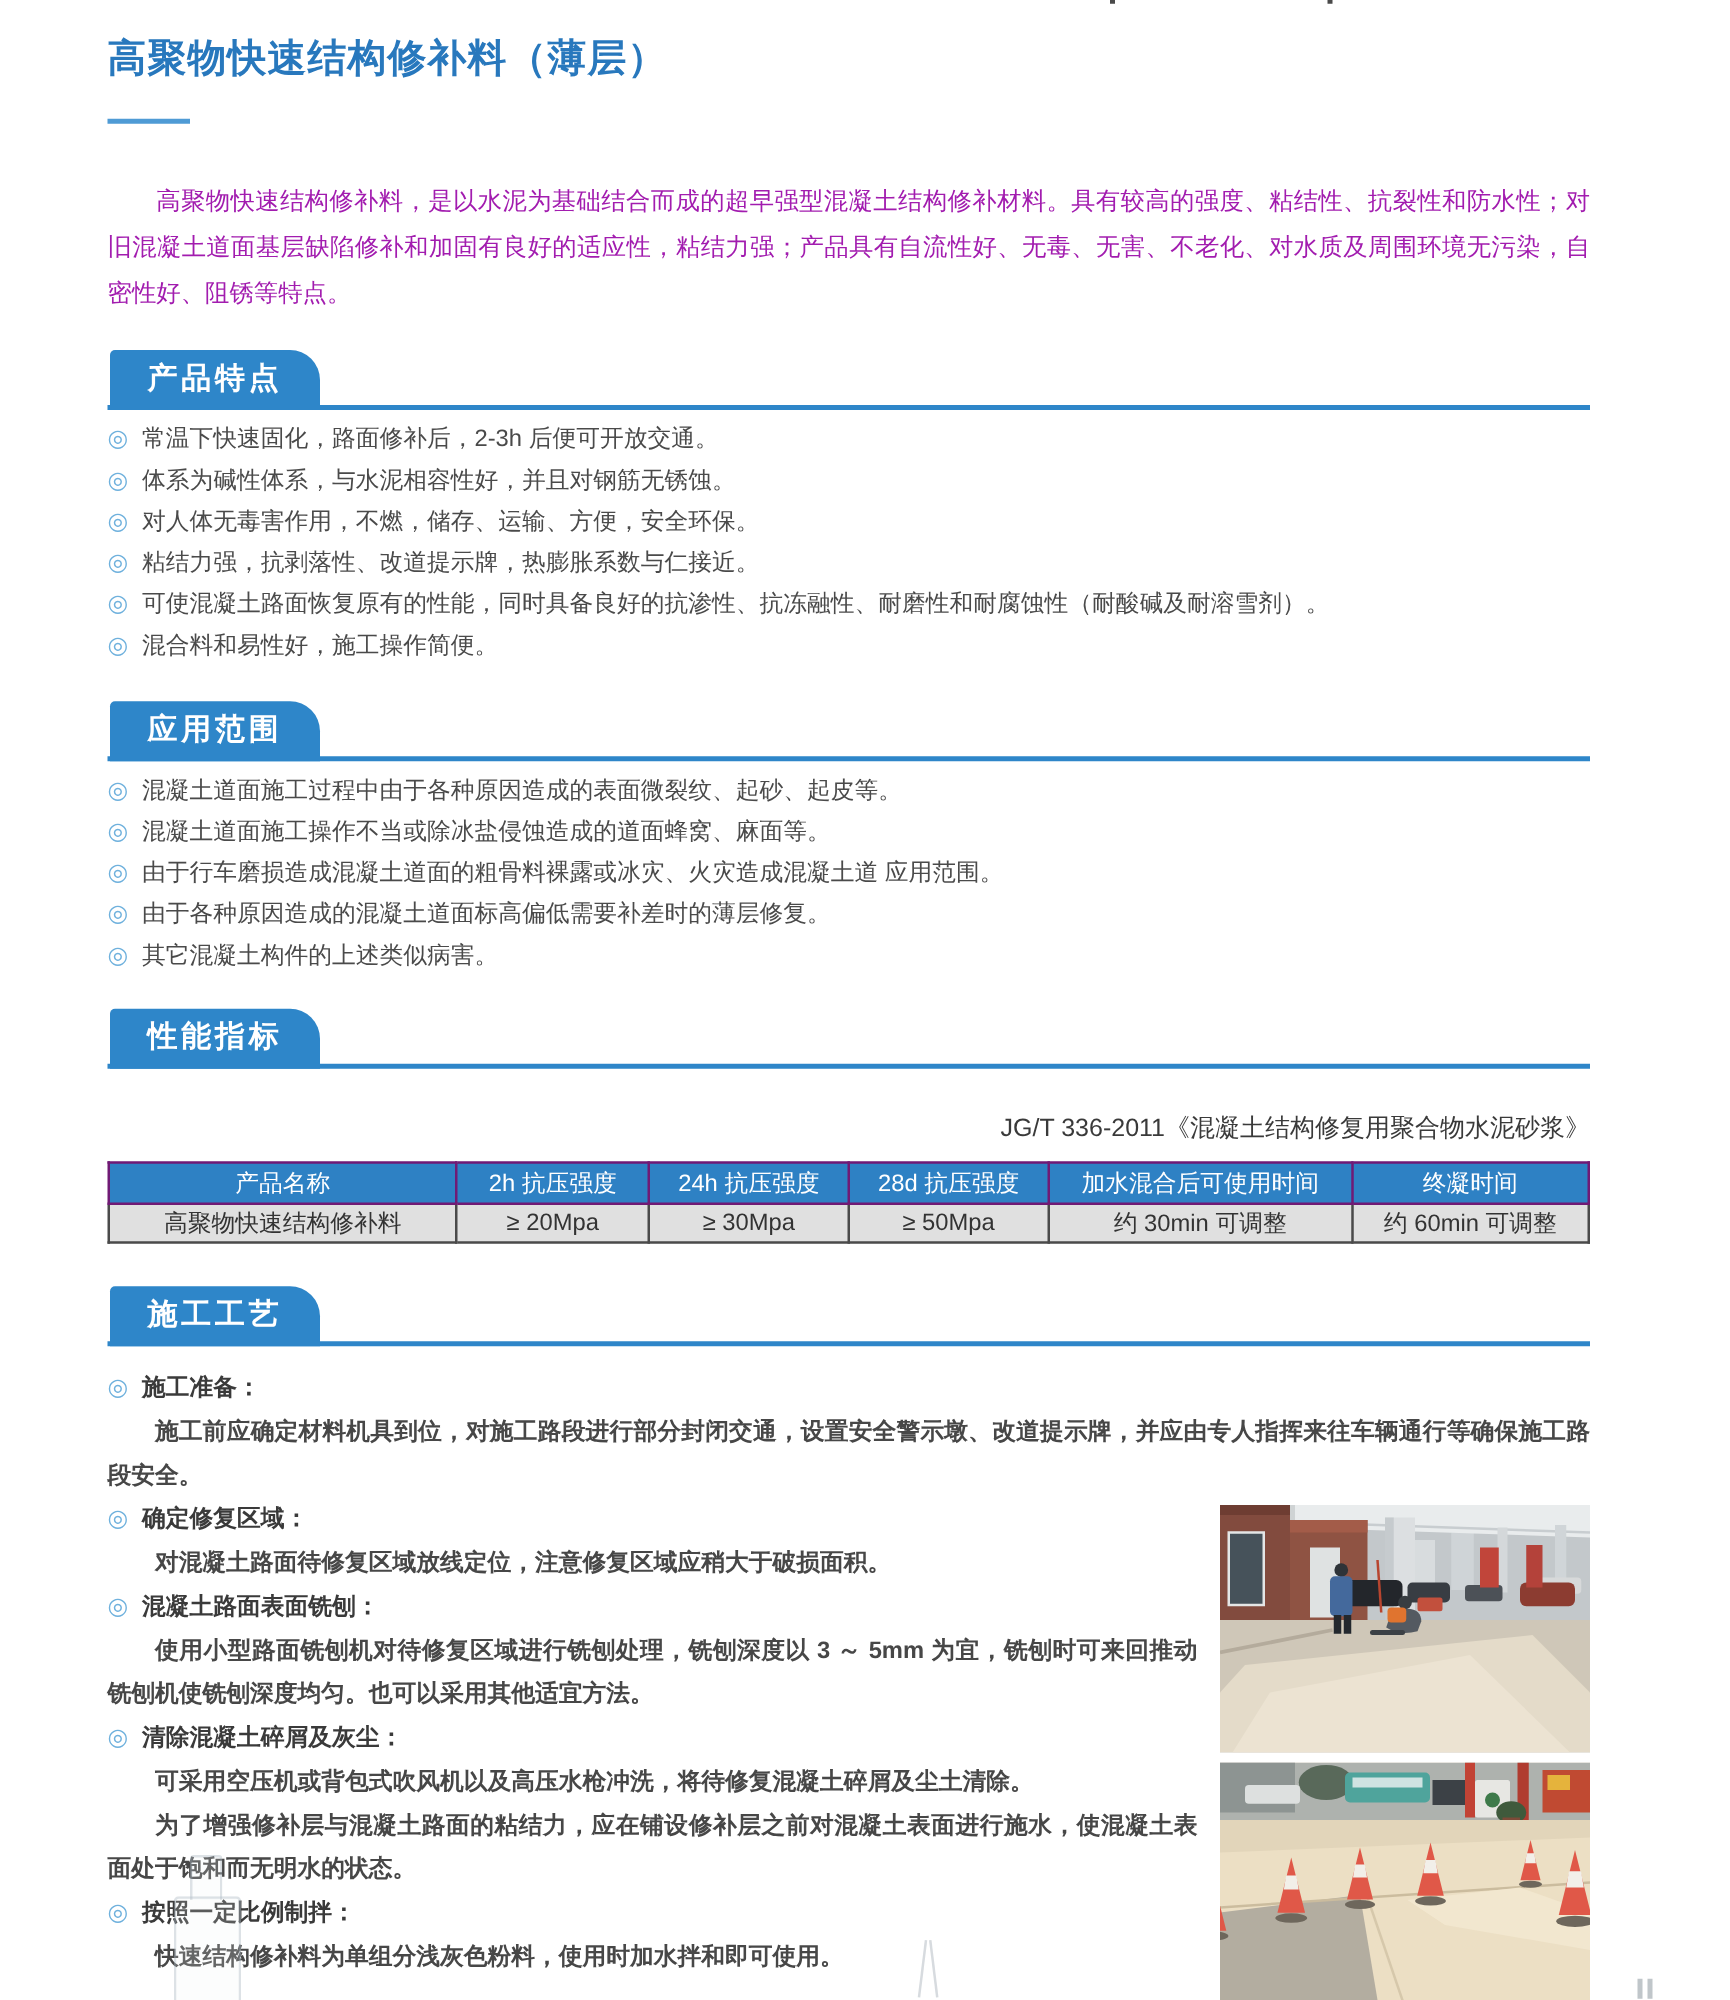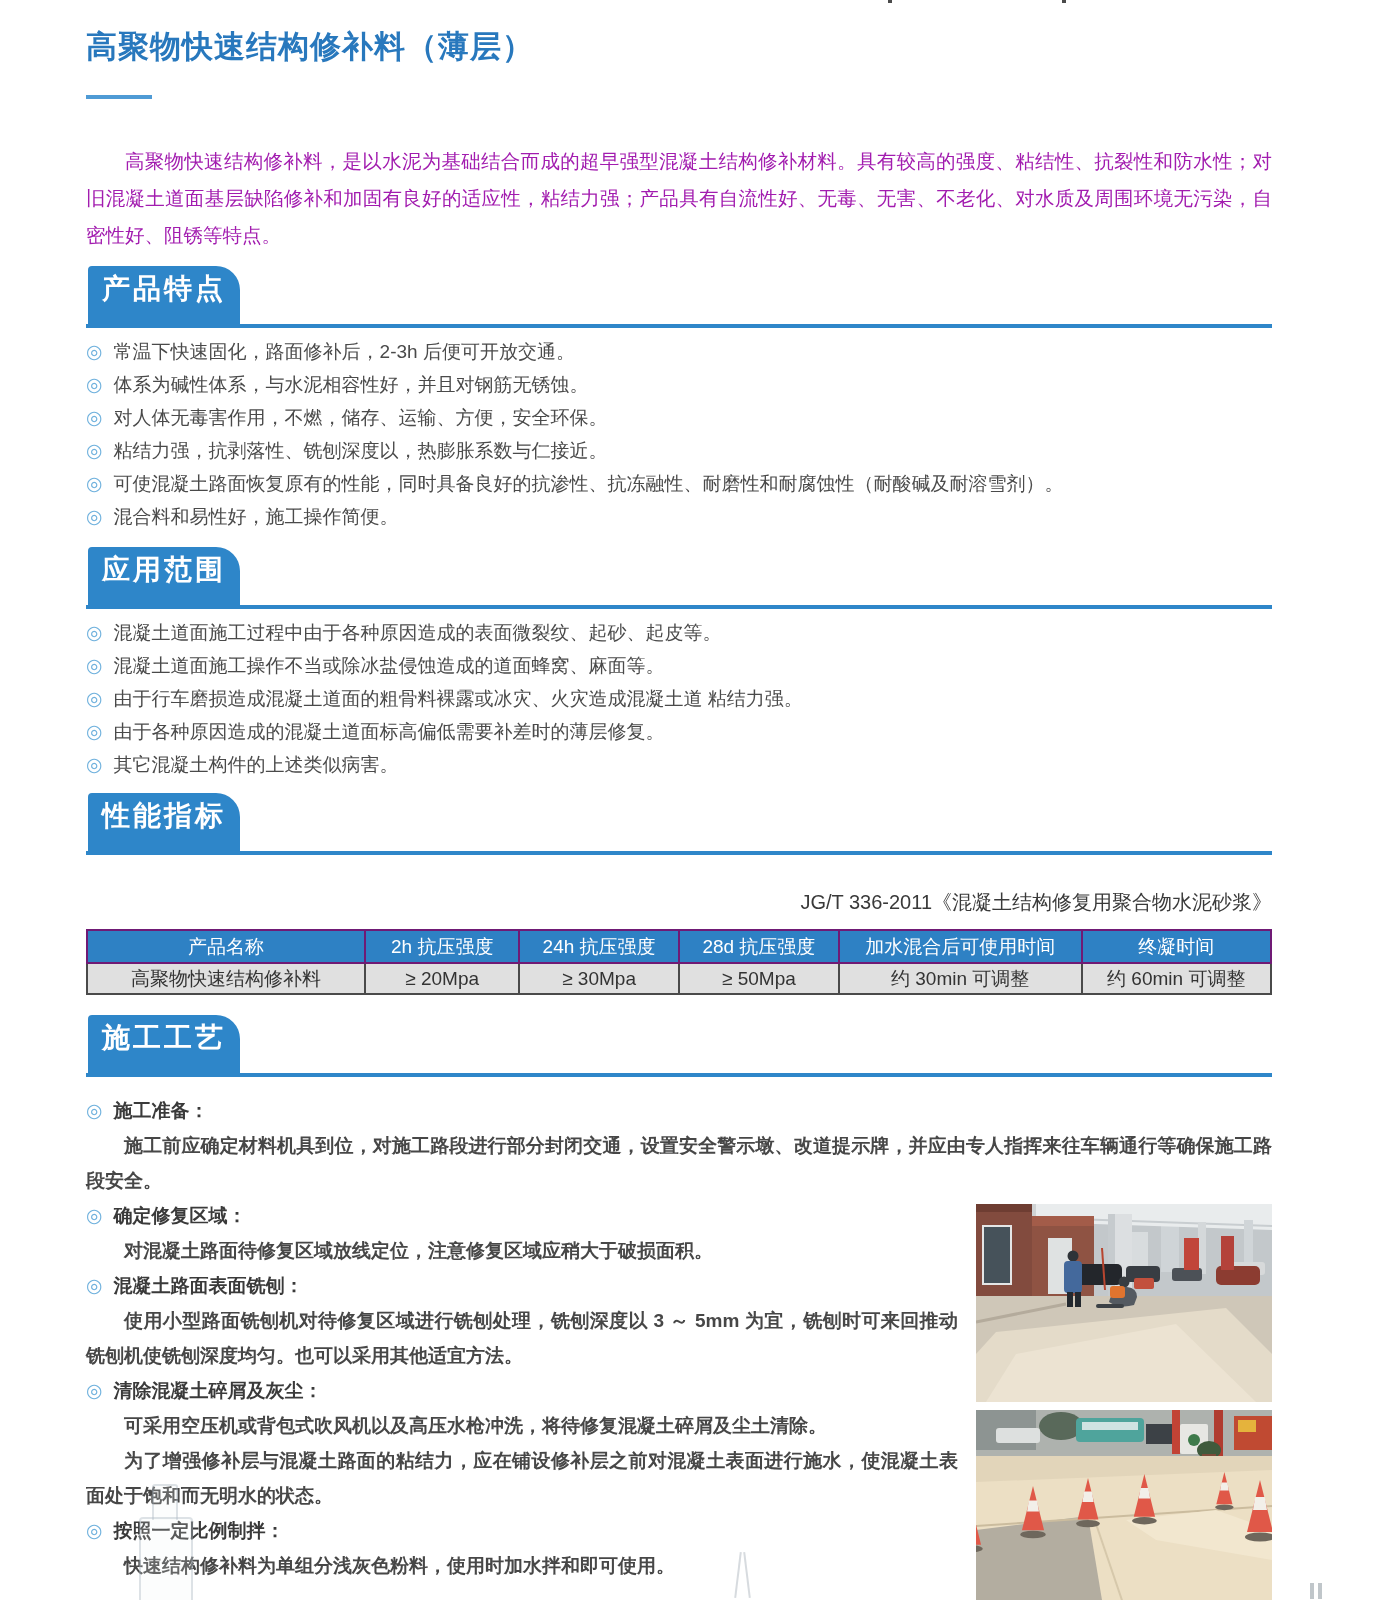--- a/index.html
+++ b/index.html
@@ -10,22 +10,22 @@
   
   .doc-title{margin:26px 0 0 0;font-size:31px;font-weight:bold;color:#2878bd;letter-spacing:1px;}
   .title-dash{width:66px;height:4px;background:#4f9bd5;margin-top:27px;}
 
   
   .intro{margin:44px 0 0 0;font-size:19.5px;line-height:37px;text-align:justify;
          text-indent:2em;color:#a21caf;}
 
   
   .sec-head{position:relative;height:46px;}
-  .sec-tab{position:absolute;left:2px;bottom:0;height:62px;line-height:46px;padding:0 14px;
-           background:#2e86c9;color:#ffffff;font-size:28px;font-weight:bold;letter-spacing:3px;
+  .sec-tab{position:absolute;left:2px;bottom:0;height:48px;line-height:46px;padding:0 30px;
+           background:#2e86c9;color:#ffffff;font-size:24px;font-weight:bold;letter-spacing:3px;
            border-radius:4px 24px 0 0;}
   .sec-rule{position:absolute;left:0;bottom:0;width:100%;height:4px;background:#2e86c9;}
   .mt-f{margin-top:28px;} .mt-a{margin-top:36px;} .mt-p{margin-top:34px;} .mt-c{margin-top:36px;}
 
   
   .bullets{list-style:none;margin:14px 0 0 0;padding:0;font-size:19px;color:#4a4a4a;}
   .bullets li{display:flex;align-items:flex-start;margin-bottom:13px;line-height:20px;}
   .bul{color:#6fb1dd;margin-right:11px;font-size:19px;flex:0 0 auto;}
   .bt{flex:1 1 auto;}
 
@@ -85,21 +85,21 @@
       <li>
           <span class="bul">◎</span>
           <span class="bt">体系为碱性体系，与水泥相容性好，并且对钢筋无锈蚀。</span>
         </li>
       <li>
           <span class="bul">◎</span>
           <span class="bt">对人体无毒害作用，不燃，储存、运输、方便，安全环保。</span>
         </li>
       <li>
           <span class="bul">◎</span>
-          <span class="bt">粘结力强，抗剥落性、铣刨深度以，热膨胀系数与仁接近。</span>
+          <span class="bt">粘结力强，抗剥落性、改道提示牌，热膨胀系数与仁接近。</span>
         </li>
       <li>
           <span class="bul">◎</span>
           <span class="bt">可使混凝土路面恢复原有的性能，同时具备良好的抗渗性、抗冻融性、耐磨性和耐腐蚀性（耐酸碱及耐溶雪剂）。</span>
         </li>
       <li>
           <span class="bul">◎</span>
           <span class="bt">混合料和易性好，施工操作简便。</span>
         </li>
     </ul>
@@ -114,21 +114,21 @@
       <li>
           <span class="bul">◎</span>
           <span class="bt">混凝土道面施工过程中由于各种原因造成的表面微裂纹、起砂、起皮等。</span>
         </li>
       <li>
           <span class="bul">◎</span>
           <span class="bt">混凝土道面施工操作不当或除冰盐侵蚀造成的道面蜂窝、麻面等。</span>
         </li>
       <li>
           <span class="bul">◎</span>
-          <span class="bt">由于行车磨损造成混凝土道面的粗骨料裸露或冰灾、火灾造成混凝土道 粘结力强。</span>
+          <span class="bt">由于行车磨损造成混凝土道面的粗骨料裸露或冰灾、火灾造成混凝土道 应用范围。</span>
         </li>
       <li>
           <span class="bul">◎</span>
           <span class="bt">由于各种原因造成的混凝土道面标高偏低需要补差时的薄层修复。</span>
         </li>
       <li>
           <span class="bul">◎</span>
           <span class="bt">其它混凝土构件的上述类似病害。</span>
         </li>
     </ul>

